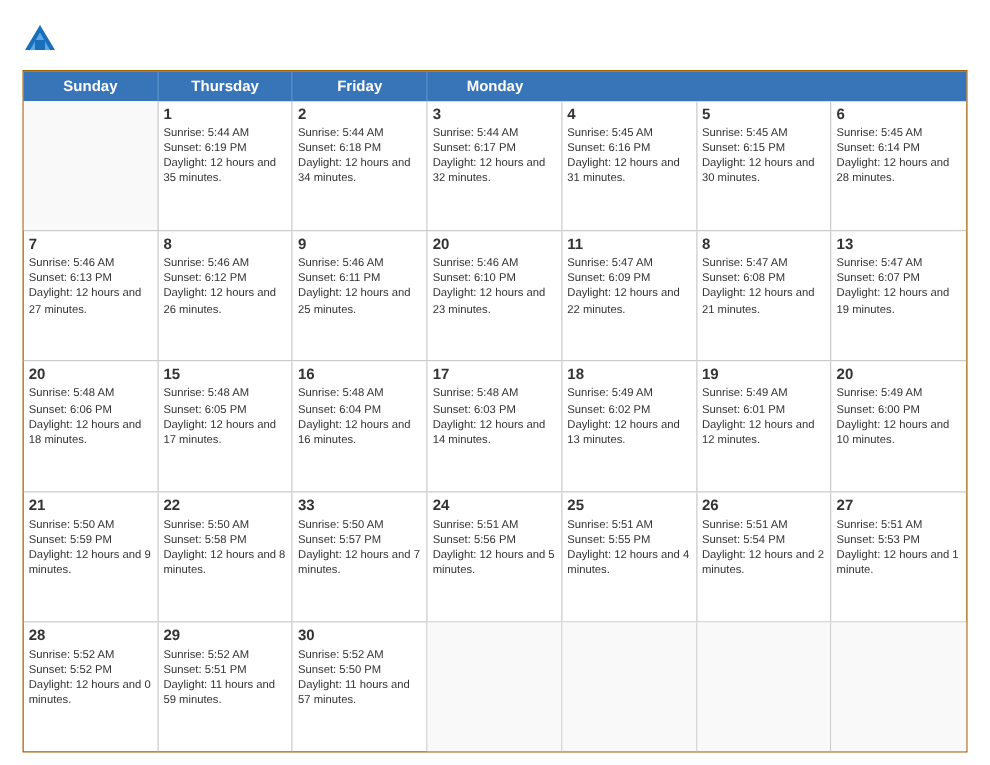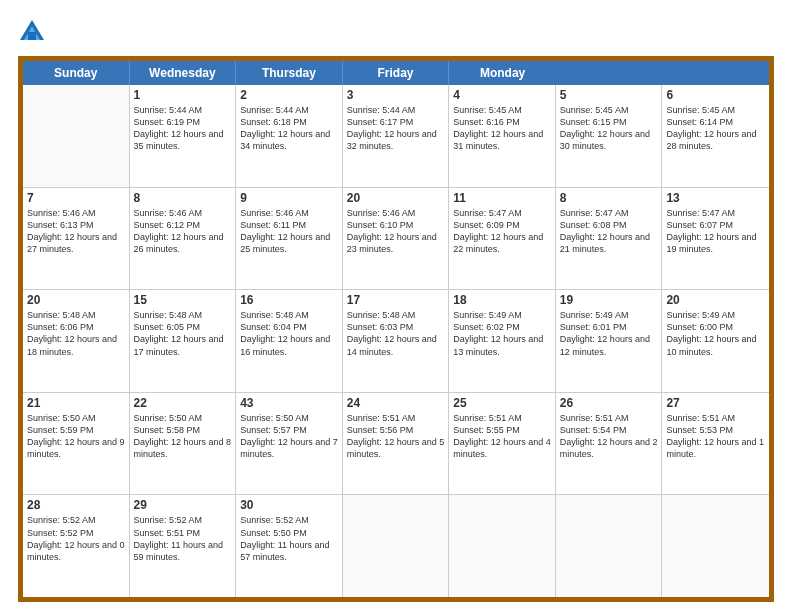--- a/index.html
+++ b/index.html
@@ -50,21 +50,21 @@
       color: #333;
     }
     .location {
       font-size: 14px;
       color: #555;
     }
     .calendar {
       flex: 1;
       display: flex;
       flex-direction: column;
-      border: 5px solid #a16207;
+      border: 1px solid #a16207;
     }
     .cal-header {
       display: grid;
       grid-template-columns: repeat(7, 1fr);
       background: #3874b8;
     }
     .cal-header-cell {
       color: #fff;
       font-size: 12px;
       font-weight: bold;
@@ -125,21 +125,20 @@
     </div>
     <div class="title-block">
       <div class="month-title"></div>
       <div class="location"></div>
     </div>
   </div>
 
   <div class="calendar">
     <div class="cal-header">
     <div class="cal-header-cell">Sunday</div>
-        <div class="cal-header-cell">Wednesday</div>
         <div class="cal-header-cell">Thursday</div>
         <div class="cal-header-cell">Friday</div>
         <div class="cal-header-cell">Monday</div>
       </div>
     <div class="cal-body">
     <div class="cal-row">
           <div class="cal-cell empty"></div>
           <div class="cal-cell">
             <div class="day-num">1</div>
             <div class="cell-info" style="white-space: pre-line;">Sunrise: 5:44 AM
@@ -272,21 +271,21 @@
 Sunset: 5:59 PM
 Daylight: 12 hours and 9 minutes.</div>
           </div>
           <div class="cal-cell">
             <div class="day-num">22</div>
             <div class="cell-info" style="white-space: pre-line;">Sunrise: 5:50 AM
 Sunset: 5:58 PM
 Daylight: 12 hours and 8 minutes.</div>
           </div>
           <div class="cal-cell">
-            <div class="day-num">43</div>
+            <div class="day-num">33</div>
             <div class="cell-info" style="white-space: pre-line;">Sunrise: 5:50 AM
 Sunset: 5:57 PM
 Daylight: 12 hours and 7 minutes.</div>
           </div>
           <div class="cal-cell">
             <div class="day-num">24</div>
             <div class="cell-info" style="white-space: pre-line;">Sunrise: 5:51 AM
 Sunset: 5:56 PM
 Daylight: 12 hours and 5 minutes.</div>
           </div>

